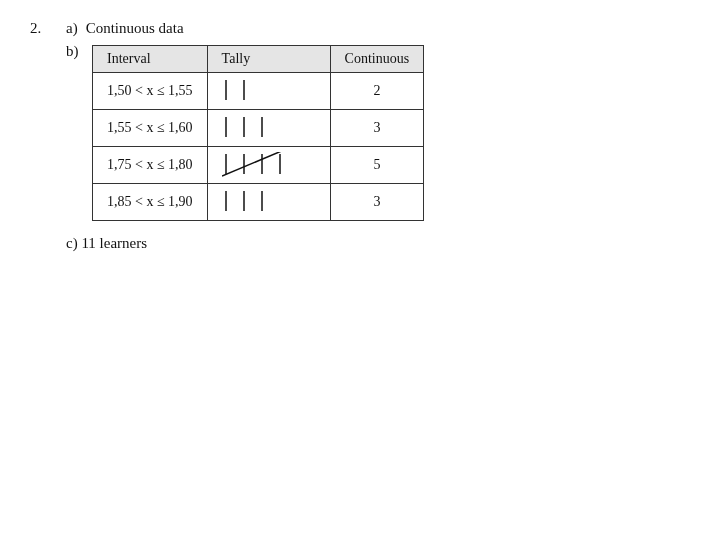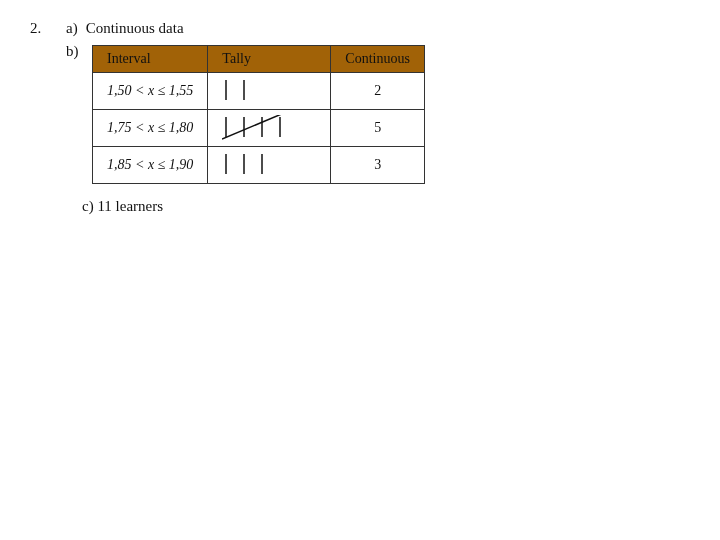--- a/index.html
+++ b/index.html
@@ -41,46 +41,44 @@
     }
     th, td {
       border: 1px solid #333;
       padding: 5px 14px;
       text-align: left;
       font-size: 14px;
       min-width: 90px;
     }
     th {
       font-weight: normal;
-      background: #a16207;
+      background: #e5e5e5;
     }
     td.freq {
       text-align: center;
       min-width: 80px;
     }
     th.freq-header {
       min-width: 80px;
     }
     .tally-cell {
       font-family: 'Times New Roman', Times, serif;
       letter-spacing: 2px;
       min-width: 120px;
     }
     .interval-cell {
-      font-style: italic;
       white-space: nowrap;
     }
     
     .tally-svg {
       display: inline-block;
       vertical-align: middle;
     }
     .part-c {
       margin-top: 8px;
-      margin-left: 16px;
     }
   </style>
 </head>
 <body>
 
 <div class="question-number">
   <span class="num">2.</span>
   <div class="content">
     <div style="display:flex; gap:8px; align-items:baseline;">
       <span>a)</span>
@@ -99,20 +97,29 @@
         <tbody id="table-body">
         <tr>
               <td class="interval-cell">1,50 &lt; x ≤ 1,55</td>
               <td class="tally-cell"><svg class="tally-svg" width="40" height="26" viewBox="0 0 40 26">
                   <line x1="4" y1="2" x2="4" y2="22" stroke="#111" stroke-width="1.5"></line>
                   <line x1="22" y1="2" x2="22" y2="22" stroke="#111" stroke-width="1.5"></line>
                 </svg></td>
               <td class="freq">2</td>
             </tr>
             <tr>
+              <td class="interval-cell">1,55 &lt; x ≤ 1,60</td>
+              <td class="tally-cell"><svg class="tally-svg" width="58" height="26" viewBox="0 0 58 26">
+                  <line x1="4" y1="2" x2="4" y2="22" stroke="#111" stroke-width="1.5"></line>
+                  <line x1="22" y1="2" x2="22" y2="22" stroke="#111" stroke-width="1.5"></line>
+                  <line x1="40" y1="2" x2="40" y2="22" stroke="#111" stroke-width="1.5"></line>
+                </svg></td>
+              <td class="freq">3</td>
+            </tr>
+            <tr>
               <td class="interval-cell">1,75 &lt; x ≤ 1,80</td>
               <td class="tally-cell"><svg class="tally-svg" width="94" height="26" viewBox="0 0 94 26">
                   <line x1="4" y1="2" x2="4" y2="22" stroke="#111" stroke-width="1.5"></line>
                   <line x1="22" y1="2" x2="22" y2="22" stroke="#111" stroke-width="1.5"></line>
                   <line x1="40" y1="2" x2="40" y2="22" stroke="#111" stroke-width="1.5"></line>
                   <line x1="58" y1="2" x2="58" y2="22" stroke="#111" stroke-width="1.5"></line>
                   <line x1="0" y1="24" x2="62" y2="-2" stroke="#111" stroke-width="1.5"></line>
                 </svg></td>
               <td class="freq">5</td>
             </tr>

